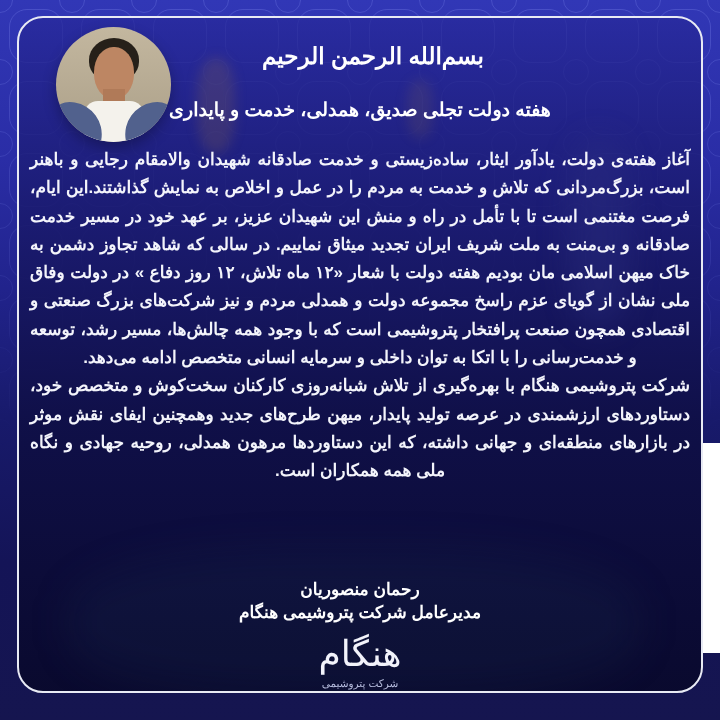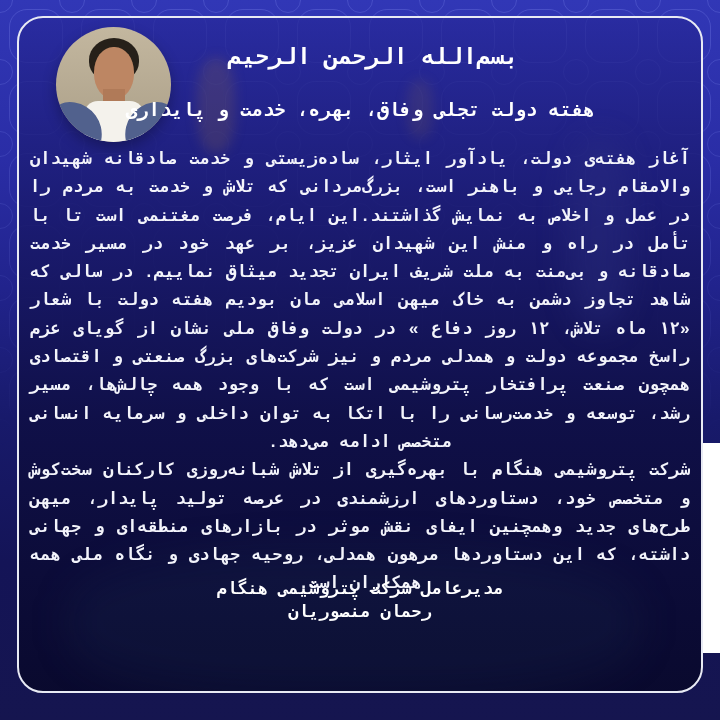--- a/index.html
+++ b/index.html
@@ -1,17 +1,17 @@
 <!DOCTYPE html>
 <html lang="fa"><head>
 <meta charset="utf-8">
 <style>
   html,body{margin:0;padding:0;background:#ffffff;}
   .canvas{position:relative;width:720px;height:720px;overflow:hidden;
-          font-family:Liberation Mono, monospace;}
+          font-family:Liberation Sans, sans-serif;}
   
   .bg{position:absolute;inset:0;
       background:linear-gradient(180deg,#3137b6 0%,#2a2da6 22%,#21238c 40%,
                  #181a6b 58%,#141457 78%,#15154f 100%);}
   .pattern-layer{position:absolute;left:0;top:0;width:720px;height:540px;
       -webkit-mask-image:linear-gradient(180deg,rgba(0,0,0,.95) 0%,rgba(0,0,0,.55) 40%,rgba(0,0,0,.18) 65%,transparent 85%);
       mask-image:linear-gradient(180deg,rgba(0,0,0,.95) 0%,rgba(0,0,0,.55) 40%,rgba(0,0,0,.18) 65%,transparent 85%);}
   .pt-sq{position:absolute;width:54px;height:54px;border:1.5px solid rgba(130,140,240,0.32);
          border-radius:18px;box-sizing:border-box;}
   .pt-ci{position:absolute;width:26px;height:26px;border:1.5px solid rgba(130,140,240,0.30);
@@ -247,26 +247,30 @@
     <div class="hair"></div>
     <div class="face"></div>
     <div class="neck"></div>
     <div class="shirt"></div>
     <div class="suit-l"></div>
     <div class="suit-r"></div>
   </div>
 
   <div class="bismillah">بسم‌الله الرحمن الرحیم</div>
 
-  <div class="occasion">هفته دولت تجلی وفاق، بهره، خدمت و پایداری</div>
+  <div class="occasion">هفته دولت تجلی صدیق، همدلی، خدمت و پایداری</div>
 
   <div class="body-text">
     <p>آغاز هفته‌ی دولت، یادآور ایثار، ساده‌زیستی و خدمت صادقانه شهیدان والامقام رجایی و باهنر است، بزرگ‌مردانی که تلاش و خدمت به مردم را در عمل و اخلاص به نمایش گذاشتند.این ایام، فرصت مغتنمی است تا با تأمل در راه و منش این شهیدان عزیز، بر عهد خود در مسیر خدمت صادقانه و بی‌منت به ملت شریف ایران تجدید میثاق نماییم. در سالی که شاهد تجاوز دشمن به خاک میهن اسلامی مان بودیم هفته دولت با شعار «۱۲ ماه تلاش، ۱۲ روز دفاع » در دولت وفاق ملی نشان از گویای عزم راسخ مجموعه دولت و همدلی مردم و نیز شرکت‌های بزرگ صنعتی و اقتصادی همچون صنعت پرافتخار پتروشیمی است که با وجود همه چالش‌ها، مسیر رشد، توسعه و خدمت‌رسانی را با اتکا به توان داخلی و سرمایه انسانی متخصص ادامه می‌دهد.</p>
     <p>شرکت پتروشیمی هنگام با بهره‌گیری از تلاش شبانه‌روزی کارکنان سخت‌کوش و متخصص خود، دستاوردهای ارزشمندی در عرصه تولید پایدار، میهن طرح‌های جدید وهمچنین ایفای نقش موثر در بازارهای منطقه‌ای و جهانی داشته، که این دستاوردها مرهون همدلی، روحیه جهادی و نگاه ملی همه همکاران است.</p>
   </div>
 
   <div class="signature">
+    <div>رحمان منصوریان</div>
     <div>مدیرعامل شرکت پتروشیمی هنگام</div>
-    <div>رحمان منصوریان</div>
-  </div>
-
+  </div>
+
+  <div class="logo">
+    <div class="wordmark">هنگام</div>
+    <div class="tagline">شرکت پتروشیمی</div>
+  </div>
 
 </div>
 
 </body></html>

